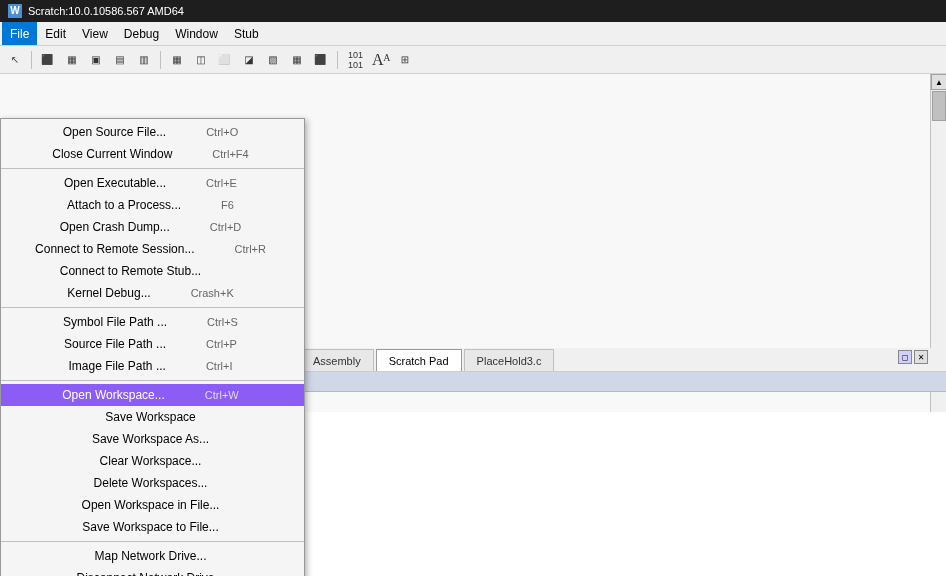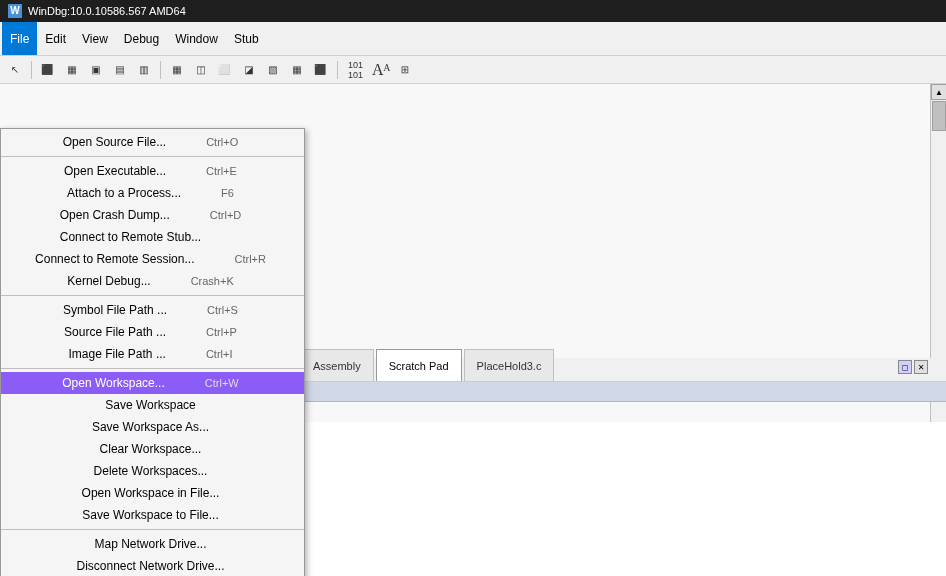--- a/index.html
+++ b/index.html
@@ -32,21 +32,21 @@
       font-size: 10px;
       color: white;
       text-align: center;
       line-height: 14px;
       font-weight: bold;
     }
 
     
     .menu-bar {
       background: #f0f0f0;
-      height: 34px;
+      height: 24px;
       display: flex;
       align-items: flex-start;
       border-bottom: 1px solid #d0d0d0;
       padding: 0 2px;
     }
     .menu-item {
       padding: 2px 8px;
       cursor: pointer;
       font-size: 12px;
       height: 100%;
@@ -106,21 +106,21 @@
     }
     .tab {
       padding: 3px 12px;
       border: 1px solid #c0c0c0;
       border-bottom: none;
       cursor: pointer;
       font-size: 11px;
       background: #e8e8e8;
       margin-right: 2px;
       color: #333;
-      height: 32px;
+      height: 22px;
       display: flex;
       align-items: center;
     }
     .tab.active {
       background: #ffffff;
       color: #000;
       border-color: #999;
     }
 
     
@@ -247,21 +247,21 @@
       font-size: 8px;
       cursor: pointer;
     }
     .win-btn.restore { background: #d0d0ff; }
   </style>
 </head>
 <body>
 
 <div class="title-bar">
   <span class="title-bar-icon">W</span>
-  <span>WinDbg:10.0.10586.567 AMD64</span>
+  <span>Scratch:10.0.10586.567 AMD64</span>
 </div>
 
 <div class="menu-bar">
   <div class="menu-item active">File</div>
   <div class="menu-item">Edit</div>
   <div class="menu-item">View</div>
   <div class="menu-item">Debug</div>
   <div class="menu-item">Window</div>
   <div class="menu-item">Stub</div>
 </div>
@@ -330,42 +330,46 @@
       </div>
     </div>
   </div>
 
   <div class="dropdown-overlay">
 
     <div class="dropdown-item">
       <span>Open Source File...</span>
       <span class="shortcut">Ctrl+O</span>
     </div>
+    <div class="dropdown-item">
+      <span>Close Current Window</span>
+      <span class="shortcut">Ctrl+F4</span>
+    </div>
 
     <div class="dropdown-separator"></div>
 
     <div class="dropdown-item">
       <span>Open Executable...</span>
       <span class="shortcut">Ctrl+E</span>
     </div>
     <div class="dropdown-item">
       <span>Attach to a Process...</span>
       <span class="shortcut">F6</span>
     </div>
     <div class="dropdown-item">
       <span>Open Crash Dump...</span>
       <span class="shortcut">Ctrl+D</span>
     </div>
     <div class="dropdown-item">
+      <span>Connect to Remote Session...</span>
+      <span class="shortcut">Ctrl+R</span>
+    </div>
+    <div class="dropdown-item">
       <span>Connect to Remote Stub...</span>
       <span class="shortcut"></span>
-    </div>
-    <div class="dropdown-item">
-      <span>Connect to Remote Session...</span>
-      <span class="shortcut">Ctrl+R</span>
     </div>
     <div class="dropdown-item">
       <span>Kernel Debug...</span>
       <span class="shortcut">Crash+K</span>
     </div>
 
     <div class="dropdown-separator"></div>
 
     <div class="dropdown-item">
       <span>Symbol File Path ...</span>

